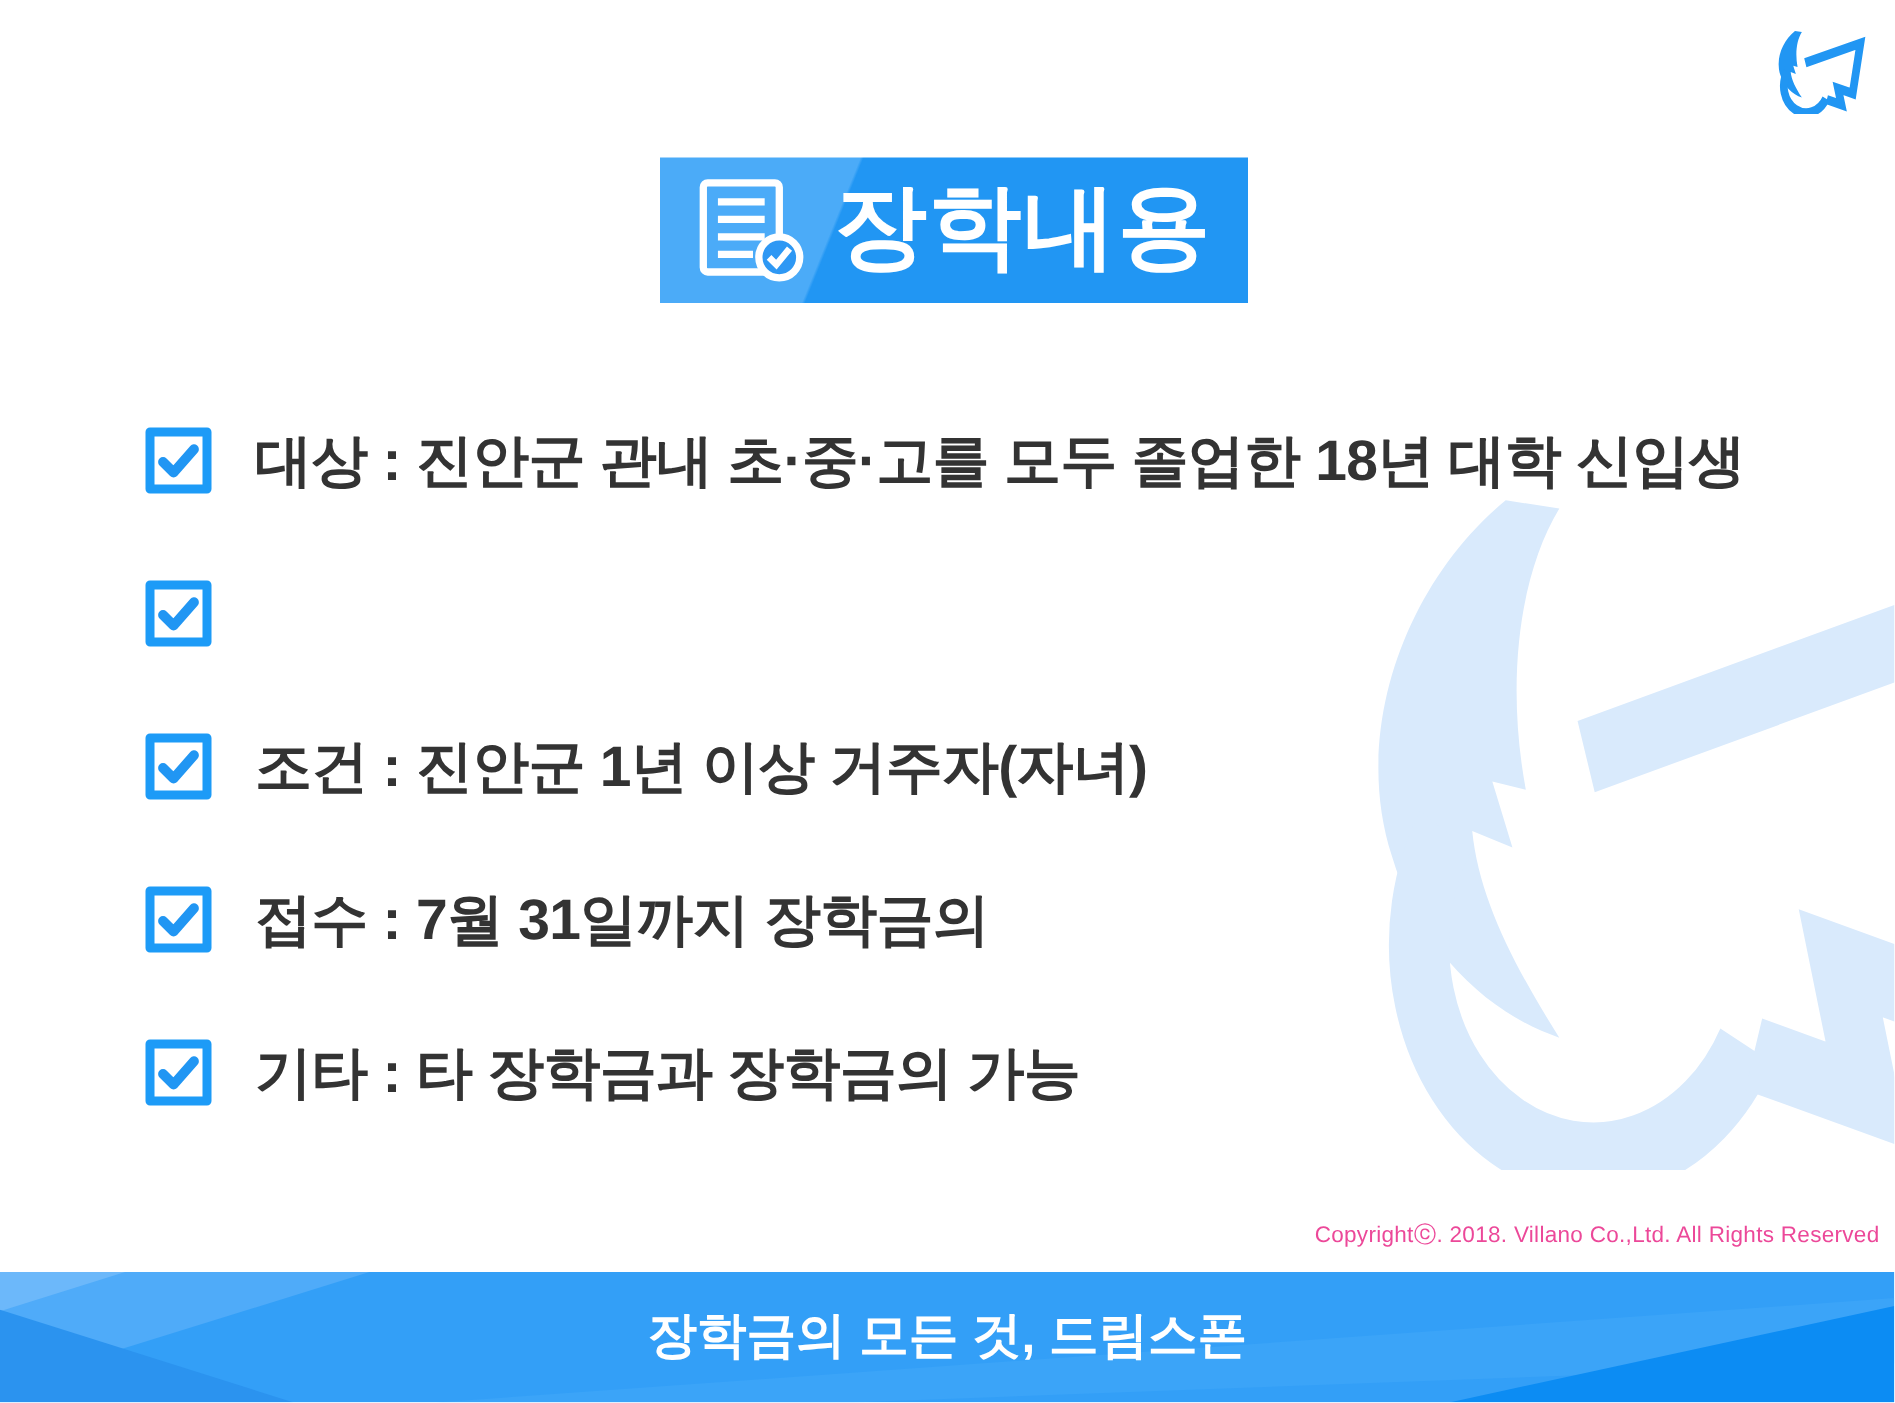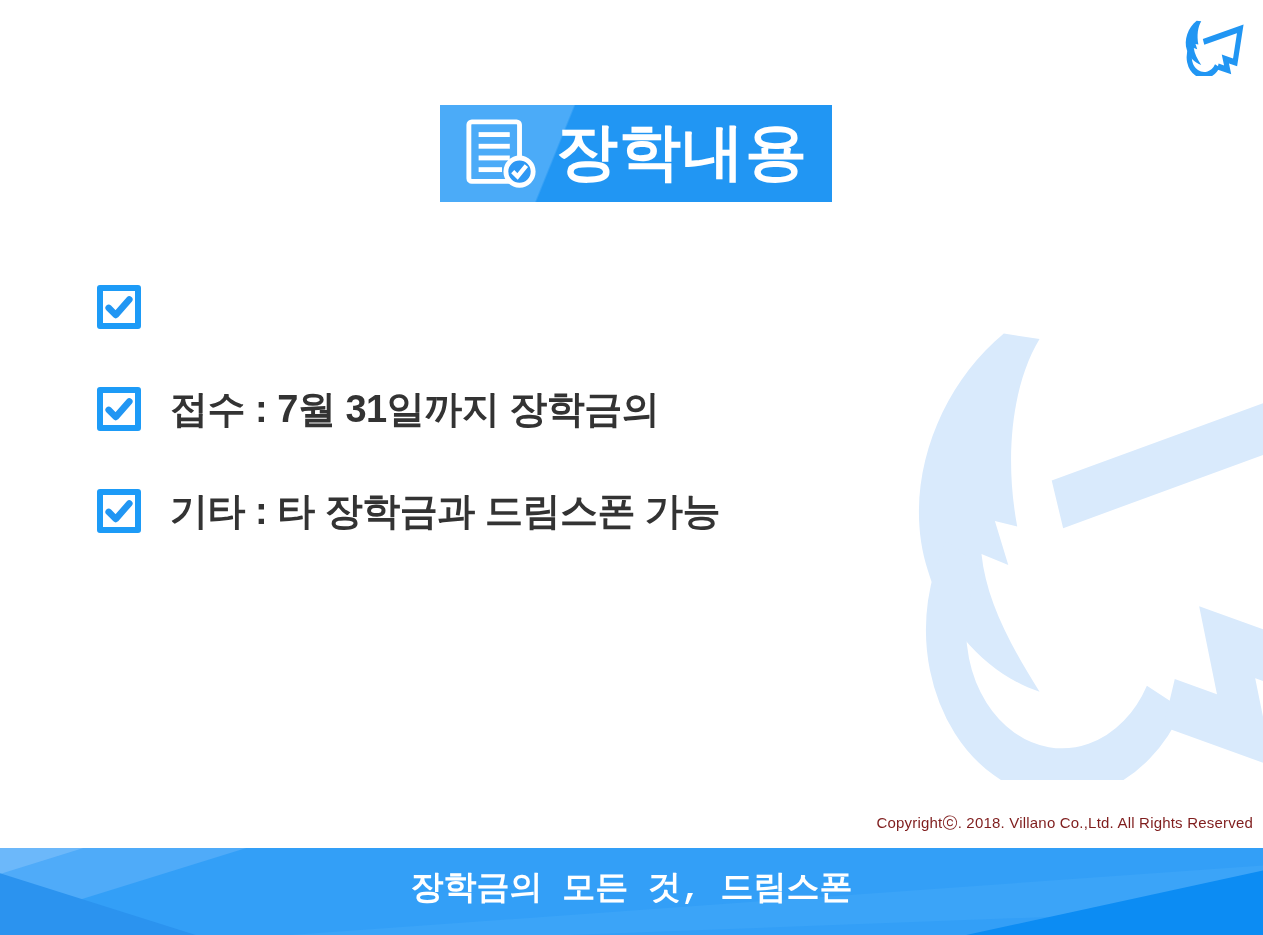--- a/index.html
+++ b/index.html
@@ -93,40 +93,39 @@
     letter-spacing: -0.5px;
     white-space: nowrap;
   }
 
   
   .copyright {
     position: absolute;
     right: 10px;
     top: 814px;
     font-size: 15px;
-    color: #7f1d1d;
+    color: #ec4899;
     letter-spacing: 0.2px;
     z-index: 1;
     text-align: center;
   }
 
   
   .footer {
     position: absolute;
     left: 0;
     top: 848px;
     width: 1263px;
     height: 87px;
     background: #339ff7;
     overflow: hidden;
     display: flex;
     align-items: center;
     justify-content: center;
     z-index: 3;
-    font-family: Liberation Mono, monospace;
   }
   .footer .shape { position: absolute; left: 0; top: 0; width: 100%; height: 100%; }
   .footer .tri-light    { background: #4fabf9; clip-path: polygon(0 0, 19.5% 0, 0 88%); }
   .footer .tri-lighter  { background: #6cb8fa; clip-path: polygon(0 0, 6.6% 0, 0 30%); }
   .footer .tri-darkleft { background: #2b93ef; clip-path: polygon(0 29%, 15.5% 100%, 0 100%); }
   .footer .band-mid     { background: #3ba4f8; clip-path: polygon(100% 20%, 100% 70%, 45% 100%, 23% 100%); }
   .footer .tri-darkright{ background: #0c8cf3; clip-path: polygon(100% 26%, 100% 100%, 76.5% 100%); }
   .footer-label {
     position: relative;
     color: #ffffff;
@@ -171,46 +170,62 @@
         <line x1="15" y1="53" x2="39" y2="53" stroke="#ffffff" stroke-width="5"></line>
         <circle cx="57" cy="55" r="14" fill="#2e98f4" stroke="#ffffff" stroke-width="5"></circle>
         <path d="M50 55 L55 60 L64 49" fill="none" stroke="#ffffff" stroke-width="4.5"></path>
       </svg>
     </span>
     <span class="badge-label">장학내용</span>
   </div>
 
   <div class="checklist">
 
-
-    <div class="check-row">
-      <span class="checkbox">
-        <svg viewBox="0 0 32 32">
-            <path d="M5 17 L12.5 24.5 L27 8" fill="none" stroke="#2196f3" stroke-width="7" stroke-linecap="round" stroke-linejoin="round"></path>
-          </svg>
-      </span>
-    </div>
-
+    <div class="check-row">
+      <span class="checkbox">
+        <svg viewBox="0 0 32 32">
+            <path d="M5 17 L12.5 24.5 L27 8" fill="none" stroke="#2196f3" stroke-width="7" stroke-linecap="round" stroke-linejoin="round"></path>
+          </svg>
+      </span>
+      <span class="check-label">대상 : 진안군 관내 초·중·고를 모두 졸업한 18년 대학 신입생</span>
+    </div>
+
+    <div class="check-row">
+      <span class="checkbox">
+        <svg viewBox="0 0 32 32">
+            <path d="M5 17 L12.5 24.5 L27 8" fill="none" stroke="#2196f3" stroke-width="7" stroke-linecap="round" stroke-linejoin="round"></path>
+          </svg>
+      </span>
+    </div>
+
+    <div class="check-row">
+      <span class="checkbox">
+        <svg viewBox="0 0 32 32">
+            <path d="M5 17 L12.5 24.5 L27 8" fill="none" stroke="#2196f3" stroke-width="7" stroke-linecap="round" stroke-linejoin="round"></path>
+          </svg>
+      </span>
+      <span class="check-label">조건 : 진안군 1년 이상 거주자(자녀)</span>
+    </div>
 
     <div class="check-row">
       <span class="checkbox">
         <svg viewBox="0 0 32 32">
             <path d="M5 17 L12.5 24.5 L27 8" fill="none" stroke="#2196f3" stroke-width="7" stroke-linecap="round" stroke-linejoin="round"></path>
           </svg>
       </span>
       <span class="check-label">접수 : 7월 31일까지 장학금의</span>
     </div>
 
     <div class="check-row">
       <span class="checkbox">
         <svg viewBox="0 0 32 32">
             <path d="M5 17 L12.5 24.5 L27 8" fill="none" stroke="#2196f3" stroke-width="7" stroke-linecap="round" stroke-linejoin="round"></path>
           </svg>
       </span>
-      <span class="check-label">기타 : 타 장학금과 드림스폰 가능</span>
+      <span class="check-label">기타 : 타 장학금과 장학금의 가능</span>
     </div>
 
   </div>
 
   <div class="copyright">Copyrightⓒ. 2018. Villano Co.,Ltd. All Rights Reserved</div>
 
   <div class="footer">
     <div class="shape tri-light"></div>
     <div class="shape tri-lighter"></div>
     <div class="shape tri-darkleft"></div>

